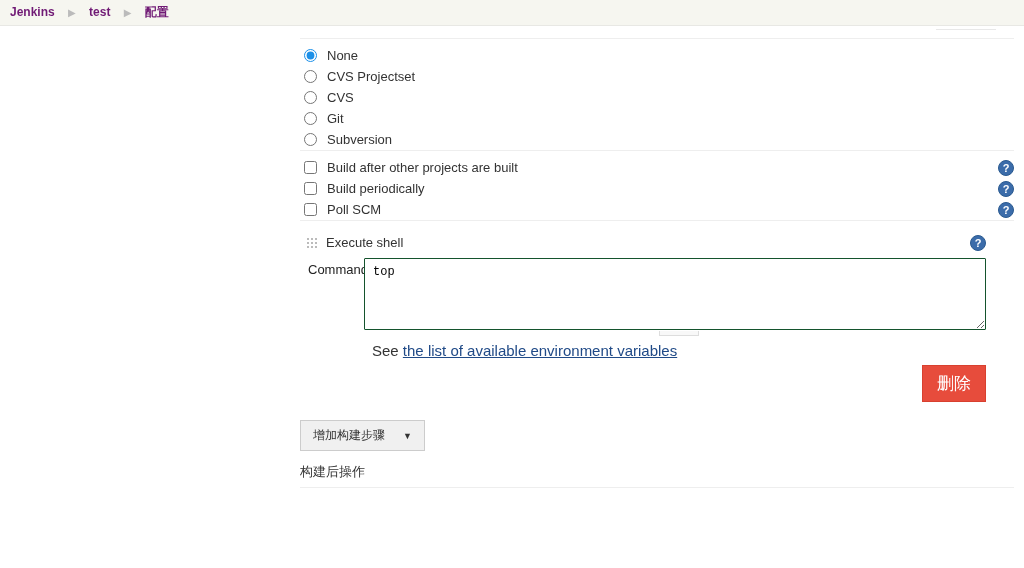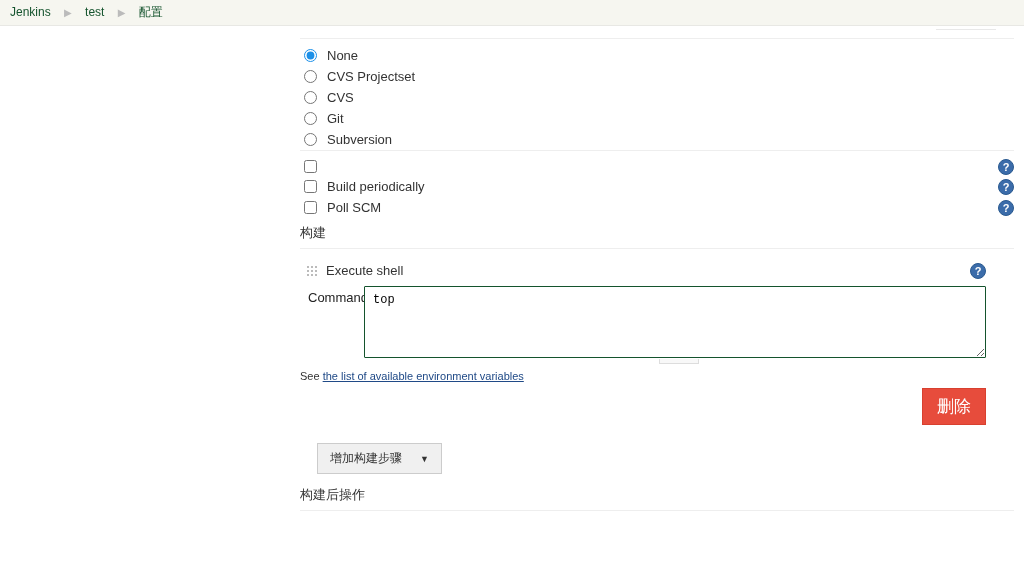--- a/index.html
+++ b/index.html
@@ -13,21 +13,21 @@
     overflow: hidden;
   }
   .breadcrumb {
     background: #f6f6f0;
     padding: 4px 10px;
     font-size: 12px;
     color: #666;
     border-bottom: 1px solid #e8e8e4;
   }
   .breadcrumb .sep { margin: 0 10px; color: #bbb; font-size: 10px; }
-  .breadcrumb a { color: #14532d; text-decoration: none; }
+  .breadcrumb a { color: #701a75; text-decoration: none; font-weight: bold; }
 
   .main { padding: 12px 10px 10px 300px; }
   .section-title {
     font-size: 13px;
     color: #333;
     padding: 6px 0 6px 0;
     font-weight: normal;
   }
   .hr { border: none; border-top: 1px solid #eee; margin: 0 0 6px 0; }
 
@@ -107,21 +107,22 @@
   }
   .resize-stub {
     height: 5px;
     width: 40px;
     margin: -1px auto 0 auto;
     border: 1px solid #ddd;
     border-top: none;
     background: #f8f8f8;
   }
   .see-link {
-    font-size: 11px;
+    font-size: 15px;
+    margin-left: 72px;
     padding: 6px 0 0 0;
   }
   .see-link a { color: #204a87; text-decoration: underline; }
 
   .delete-row { text-align: right; padding: 6px 28px 6px 0; }
   .btn-delete {
     background: #e74c3c;
     color: #fff;
     border: 1px solid #d8402f;
     padding: 6px 14px;
@@ -130,21 +131,21 @@
   }
 
   .dropdown-btn {
     display: inline-flex;
     align-items: center;
     background: #f0f0f0;
     border: 1px solid #ccc;
     padding: 6px 12px;
     font-size: 12px;
     cursor: pointer;
-    margin: 8px 0 6px 17px;
+    margin: 8px 0 6px 0;
     color: #333;
   }
   .dropdown-btn .caret {
     margin-left: 18px;
     font-size: 9px;
   }
   .right-ghost {
     position: absolute;
     top: 20px;
     right: 28px;
@@ -188,34 +189,34 @@
   </label>
   <label class="radio-row">
     <input type="radio" name="scm" style="">
     <span>Subversion</span>
   </label>
 
   <hr class="hr">
 
   <label class="checkbox-row">
     <input type="checkbox" style="">
+    <span>Build after other projects are built</span>
     <span class="help-icon">?</span>
   </label>
   <label class="checkbox-row">
     <input type="checkbox" style="">
     <span>Build periodically</span>
     <span class="help-icon">?</span>
   </label>
   <label class="checkbox-row">
     <input type="checkbox" style="">
     <span>Poll SCM</span>
     <span class="help-icon">?</span>
   </label>
 
-  <div class="section-title">构建</div>
   <hr class="hr">
 
   <div class="build-step">
     <div class="step-header">
       <span class="drag-handle"></span>
       <span class="step-title">Execute shell</span>
       <span class="help-icon" style="right:28px">?</span>
     </div>
     <div class="step-body">
       <div class="step-label">Command</div>

